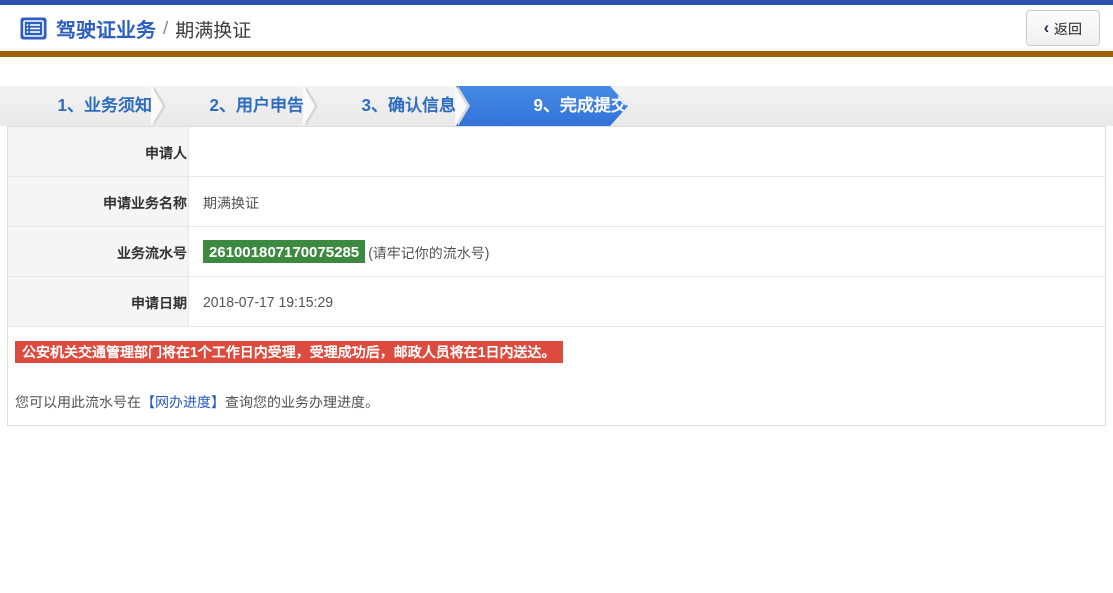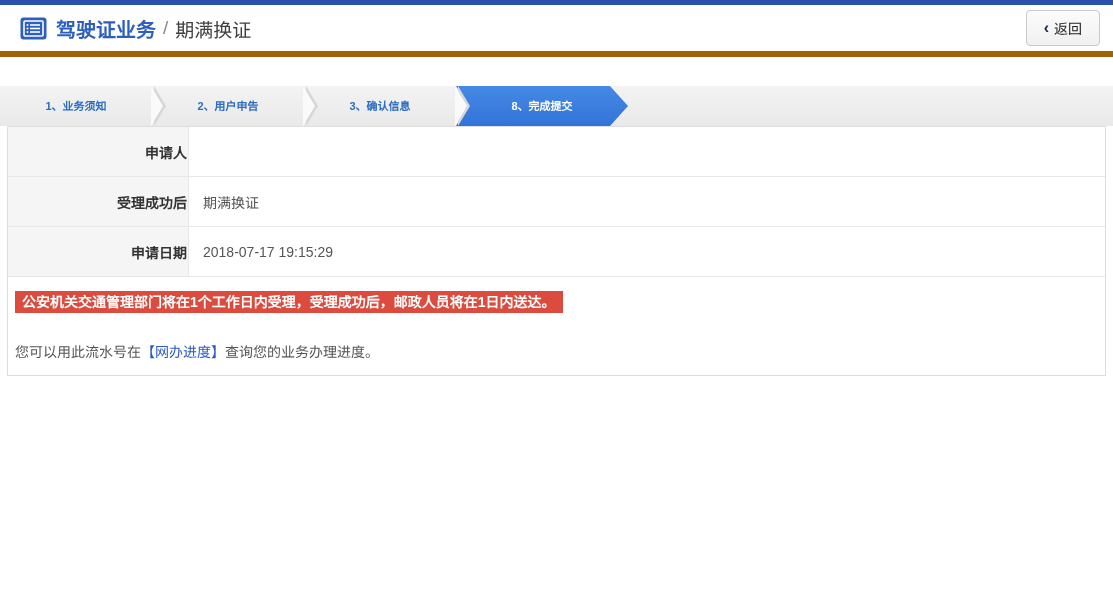--- a/index.html
+++ b/index.html
@@ -20,21 +20,21 @@
   .back-btn { display: flex; align-items: center; gap: 5px;
     background: linear-gradient(#fcfcfc, #f0f0f0);
     border: 1px solid #c9c9c9; border-radius: 4px;
     padding: 7px 17px; font-size: 14px; color: #222; cursor: pointer;
     font-family: inherit; }
   .back-chevron { font-weight: bold; font-size: 16px; color: #16253f; line-height: 1; }
 
   .steps { margin-top: 29px; height: 40px; display: flex;
     background: linear-gradient(#f3f3f3, #e9e9e9); }
   .step { position: relative; width: 152px; line-height: 40px;
-    text-align: center; color: #2e6cc0; font-weight: bold; font-size: 11px; }
+    text-align: right; color: #2e6cc0; font-weight: bold; font-size: 17px; }
   .step:not(.active)::before { content:""; position:absolute; right:-14px; top:0;
     border-left: 12px solid #d7d7d7; border-top: 20px solid transparent;
     border-bottom: 20px solid transparent; z-index: 1; }
   .step:not(.active)::after { content:""; position:absolute; right:-11px; top:0;
     border-left: 12px solid #fafafa; border-top: 20px solid transparent;
     border-bottom: 20px solid transparent; z-index: 2; }
   .step.active { width: 172px; background: linear-gradient(#458ae6, #3273d8);
     color: #fff; z-index: 0;
     clip-path: polygon(0 0, calc(100% - 18px) 0, 100% 50%,
       calc(100% - 18px) 100%, 0 100%, 13px 50%); }
@@ -98,39 +98,46 @@
   <button class="back-btn">
     <span class="back-chevron">‹</span>
     <span>返回</span>
   </button>
 </header>
 
 <nav class="steps">
   <div class="step">1、业务须知</div>
   <div class="step">2、用户申告</div>
   <div class="step">3、确认信息</div>
-  <div class="step active">8、完成提交</div>
+  <div class="step active">9、完成提交</div>
 </nav>
 
 <main>
 
   <section class="panel">
 
     <div class="info-row">
       <div class="info-label">申请人</div>
       <div class="info-value">
         <div class="mosaic"></div>
       </div>
     </div>
 
     <div class="info-row">
-      <div class="info-label">受理成功后</div>
+      <div class="info-label">申请业务名称</div>
       <div class="info-value">期满换证</div>
     </div>
 
+    <div class="info-row">
+      <div class="info-label">业务流水号</div>
+      <div class="info-value">
+        <span class="serial-badge">261001807170075285</span>
+        <span class="serial-note">(请牢记你的流水号)</span>
+      </div>
+    </div>
 
     <div class="info-row">
       <div class="info-label">申请日期</div>
       <div class="info-value">2018-07-17 19:15:29</div>
     </div>
 
     <div class="alert-banner">公安机关交通管理部门将在1个工作日内受理，受理成功后，邮政人员将在1日内送达。</div>
 
 
     <p class="progress-line">

